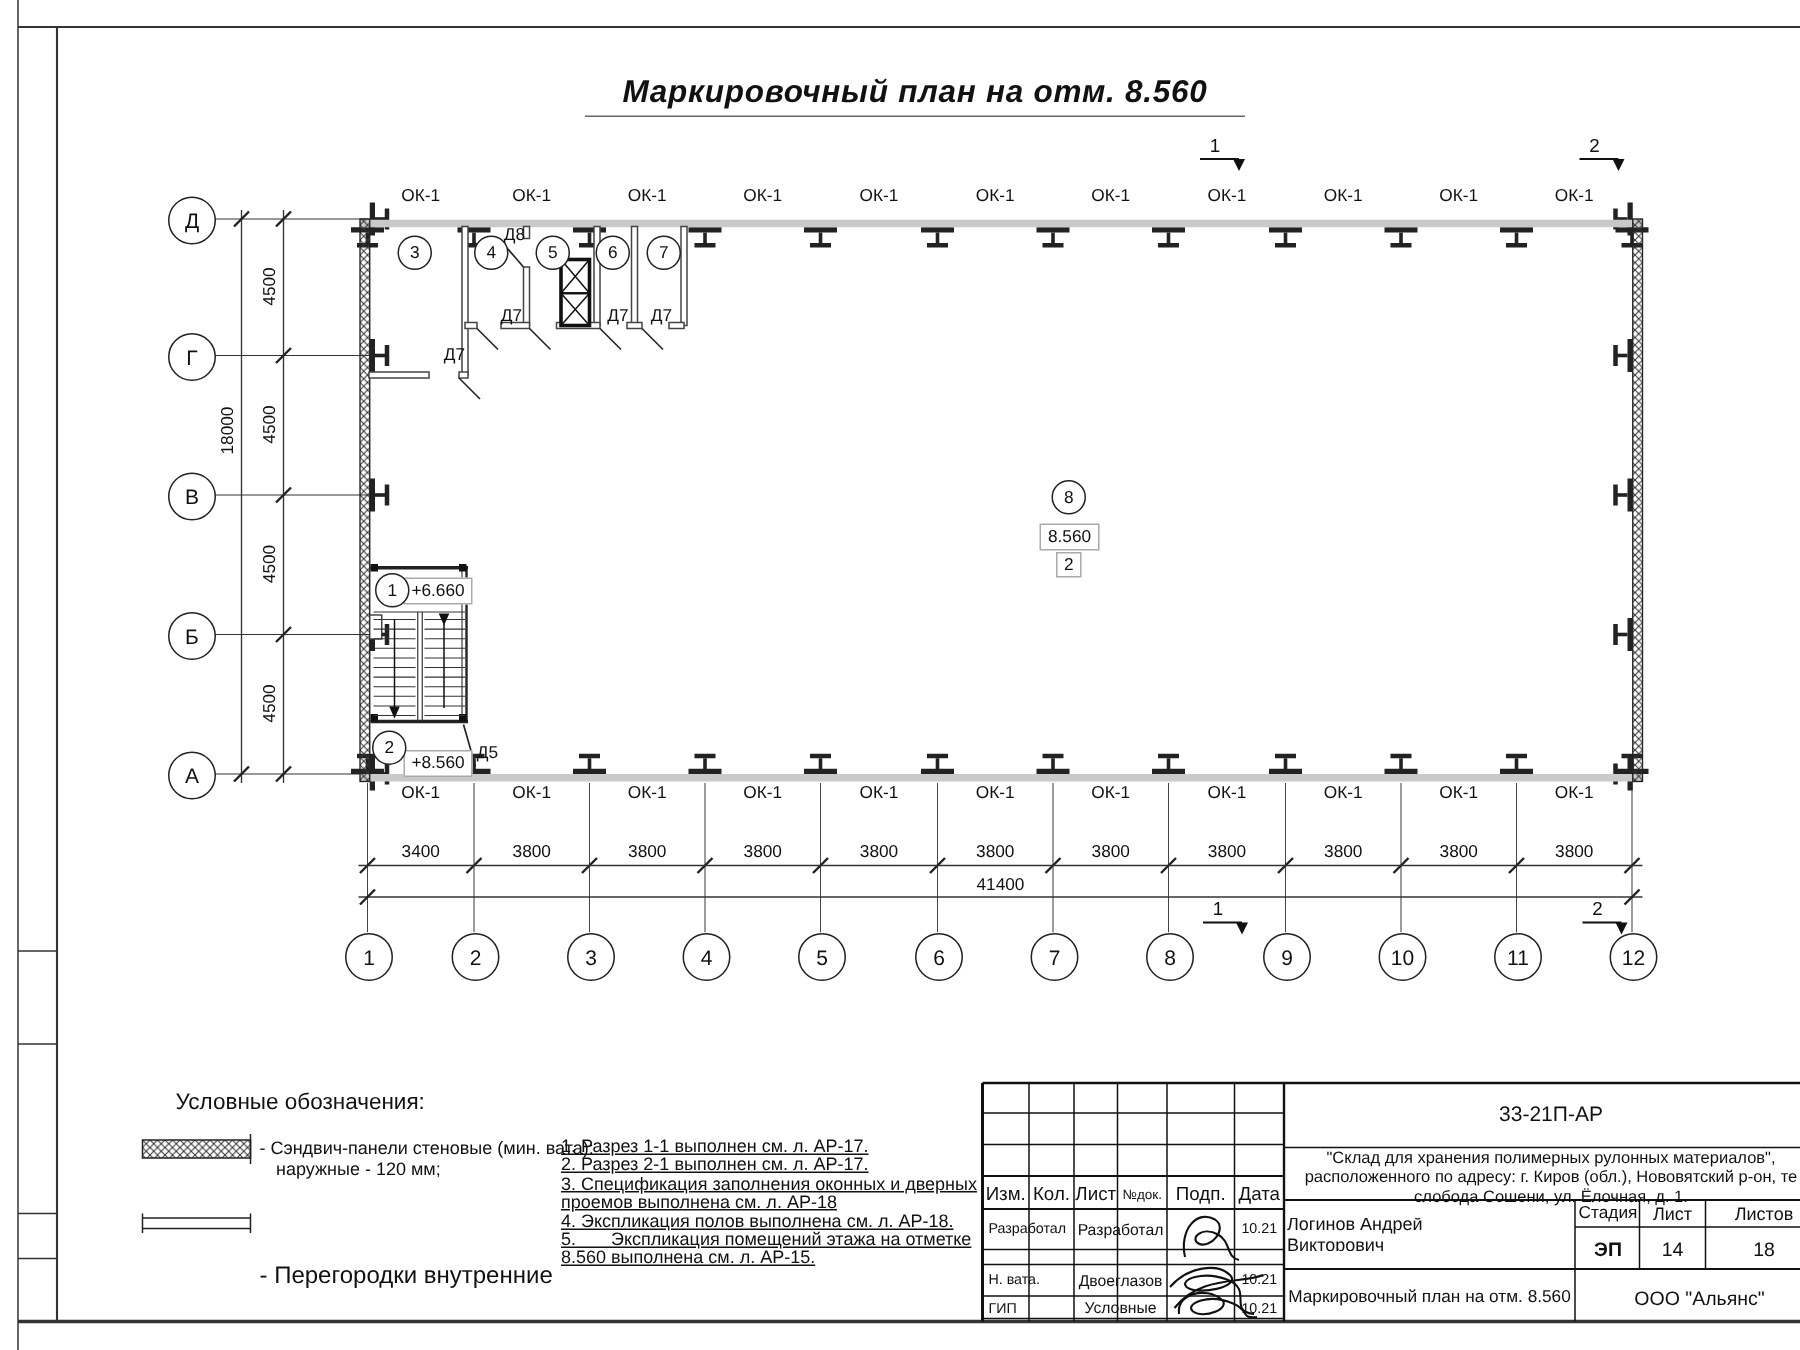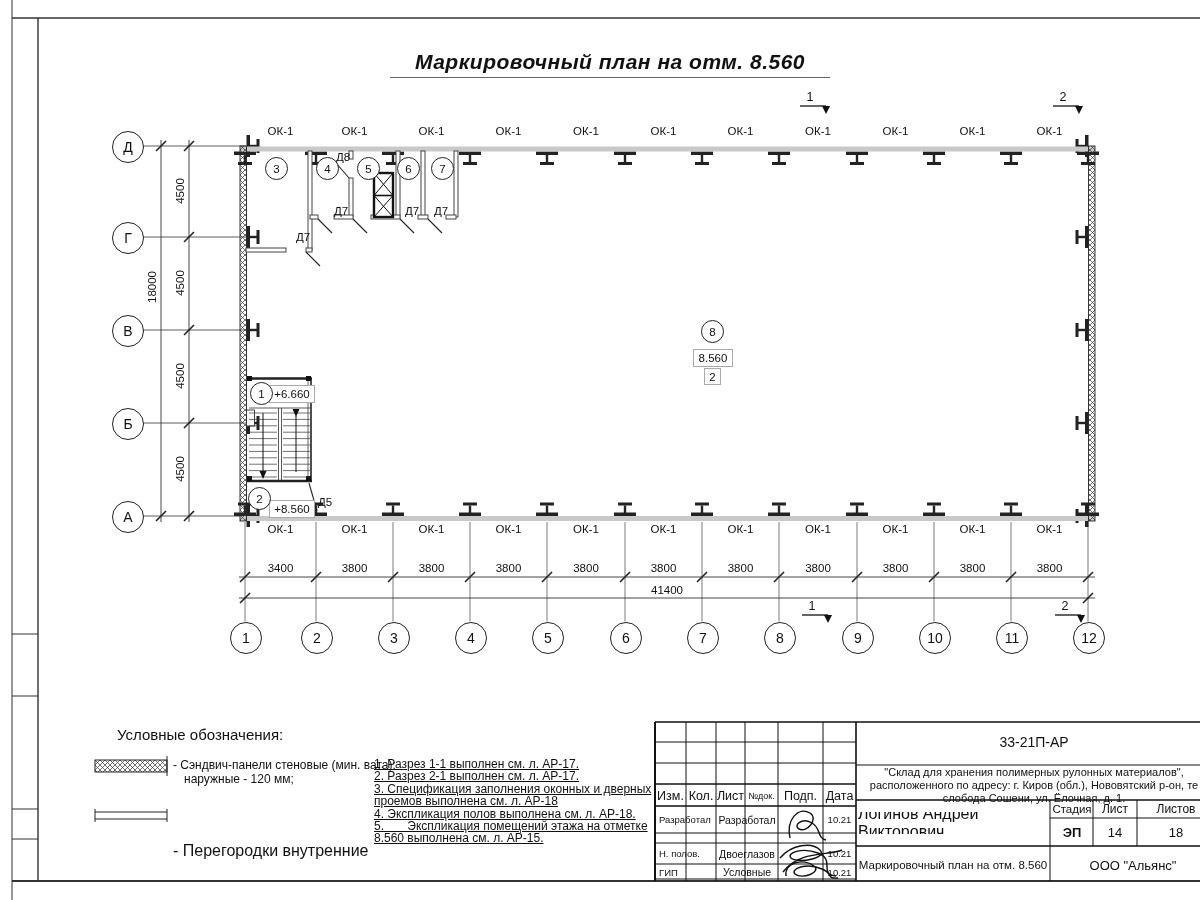--- a/index.html
+++ b/index.html
@@ -421,21 +421,21 @@
 
   <div class="t" style="left:117px;top:726px;font-size:15px;">Условные обозначения:</div>
   <div class="t" style="left:173px;top:758px;font-size:12px;">- Сэндвич-панели стеновые (мин. вата):</div>
   <div class="t" style="left:184px;top:772px;font-size:12px;">наружные - 120 мм;</div>
   <div class="t" style="left:173px;top:809px;font-size:16px;margin-top:33px;">- Перегородки внутренние</div>
 
   <div class="tbt" style="left:856px;top:726px;width:356px;height:32px;font-size:14px;">33-21П-АР</div>
   <div class="tbt" style="left:856px;top:766px;width:356px;height:12px;font-size:11px;">"Склад для хранения полимерных рулонных материалов",</div>
   <div class="tbt" style="left:856px;top:779px;width:356px;height:12px;font-size:11px;">расположенного по адресу: г. Киров (обл.), Нововятский р-он, те</div>
   <div class="tbt" style="left:856px;top:792px;width:356px;height:12px;font-size:11px;">слобода Сошени, ул. Ёлочная, д. 1.</div>
-  <div class="tbt" style="left:858px;top:812px;width:150px;height:22px;font-size:16px;">Логинов Андрей Викторович</div>
+  <div class="tbt" style="left:858px;top:812px;width:150px;height:22px;font-size:12px;">Логинов Андрей Викторович</div>
   <div class="tbt" style="left:1051px;top:801px;width:42px;height:16px;font-size:11.5px;">Стадия</div>
   <div class="tbt" style="left:1094px;top:801px;width:42px;height:16px;font-size:12px;">Лист</div>
   <div class="tbt" style="left:1138px;top:801px;width:76px;height:16px;font-size:12px;">Листов</div>
   <div class="tbt" style="left:1051px;top:820px;width:42px;height:24px;font-size:13px;font-weight:bold;">ЭП</div>
   <div class="tbt" style="left:1094px;top:820px;width:42px;height:24px;font-size:13px;text-align:center;">14</div>
   <div class="tbt" style="left:1138px;top:820px;width:76px;height:24px;font-size:13px;">18</div>
   <div class="tbt" style="left:858px;top:855px;width:190px;height:20px;font-size:11.5px;">Маркировочный план на отм. 8.560</div>
   <div class="tbt" style="left:1051px;top:855px;width:164px;height:20px;font-size:13px;">ООО "Альянс"</div>
 
   <div id="gen">
@@ -514,20 +514,20 @@
       <div class="note" style="left:374px;top:831.4px;">8.560 выполнена см. л. АР-15.</div>
       <div class="tbt" style="left:655px;top:787px;width:31px;height:17px;font-size:12.5px;">Изм.</div>
       <div class="tbt" style="left:686px;top:787px;width:30px;height:17px;font-size:12.5px;">Кол.</div>
       <div class="tbt" style="left:716px;top:787px;width:29px;height:17px;font-size:12.5px;">Лист</div>
       <div class="tbt" style="left:745px;top:787px;width:33px;height:17px;font-size:9px;">№док.</div>
       <div class="tbt" style="left:778px;top:787px;width:45px;height:17px;font-size:12.5px;">Подп.</div>
       <div class="tbt" style="left:823px;top:787px;width:33px;height:17px;font-size:12.5px;">Дата</div>
       <div class="tbt" style="left:659px;top:812px;width:58px;height:15px;font-size:9.5px;justify-content:flex-start;">Разработал</div>
       <div class="tbt" style="left:716px;top:812px;width:62px;height:15px;font-size:10.5px;">Разработал</div>
       <div class="tbt" style="left:823px;top:812px;width:33px;height:15px;font-size:9.5px;">10.21</div>
-      <div class="tbt" style="left:659px;top:846px;width:58px;height:15px;font-size:9.5px;justify-content:flex-start;">Н. полов.</div>
+      <div class="tbt" style="left:659px;top:846px;width:58px;height:15px;font-size:9.5px;justify-content:flex-start;">Н. вата.</div>
       <div class="tbt" style="left:716px;top:846px;width:62px;height:15px;font-size:10.5px;">Двоеглазов</div>
       <div class="tbt" style="left:823px;top:846px;width:33px;height:15px;font-size:9.5px;">10.21</div>
       <div class="tbt" style="left:659px;top:864.5px;width:58px;height:15px;font-size:9.5px;justify-content:flex-start;">ГИП</div>
       <div class="tbt" style="left:716px;top:864.5px;width:62px;height:15px;font-size:10.5px;">Условные</div>
       <div class="tbt" style="left:823px;top:864.5px;width:33px;height:15px;font-size:9.5px;">10.21</div>
     </div>
 </div>
 
 </body></html>

